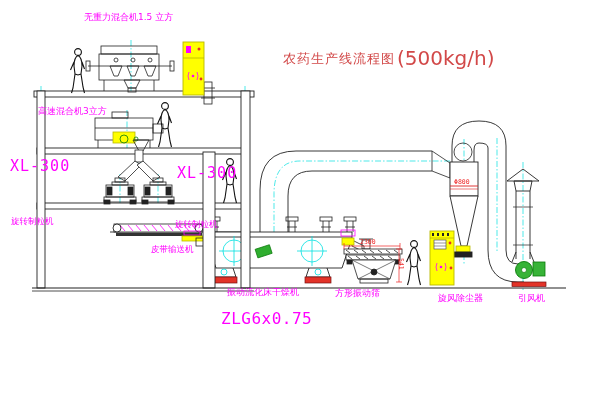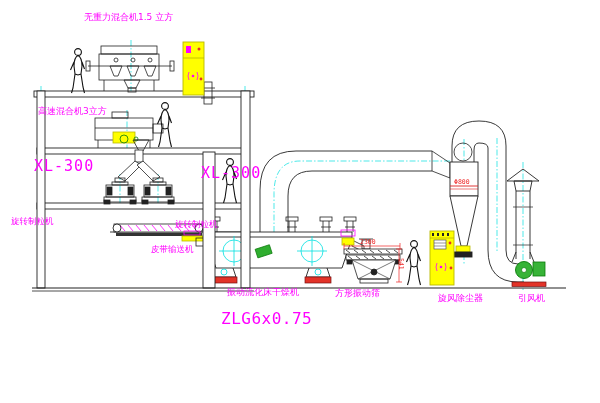--- a/index.html
+++ b/index.html
@@ -3,21 +3,21 @@
 <meta charset="utf-8">
 <style>
   html,body{margin:0;padding:0;background:#ffffff;}
   .stage{position:relative;width:600px;height:403px;background:#ffffff;overflow:hidden;
          font-family:"DejaVu Sans",sans-serif;}
   svg{position:absolute;left:0;top:0;}
   .lbl{position:absolute;color:#ff00ff;white-space:nowrap;line-height:1;
        font-family:"DejaVu Sans",sans-serif;}
   .lbl-sm{font-size:9px;text-align:right;}
   .lbl-xs{font-size:8.5px;margin-top:32px;}
-  .lbl-model{font-size:15px;font-family:"DejaVu Sans Mono",monospace;letter-spacing:1px;margin-left:24px;}
+  .lbl-model{font-size:15px;font-family:"DejaVu Sans Mono",monospace;letter-spacing:1px;}
   .lbl-big{font-size:16px;font-family:"DejaVu Sans Mono",monospace;letter-spacing:0.5px;}
   .dim{position:absolute;color:#ee2222;font-size:6.5px;white-space:nowrap;line-height:1;
        font-family:"DejaVu Sans Mono",monospace;}
   .dim-vert{transform:rotate(90deg);transform-origin:left top;}
   .title-row{position:absolute;left:283px;top:46px;display:flex;align-items:flex-end;color:#d24848;}
   .title-cn{font-size:13px;letter-spacing:1px;padding-bottom:2px;}
   .title-cap{font-size:20px;font-weight:400;font-family:"DejaVu Sans",sans-serif;margin-left:2px;}
 </style>
 </head>
 <body>
@@ -279,20 +279,24 @@
     <line x1="32" y1="288" x2="566" y2="288" stroke-width="1.2"></line>
     <line x1="32" y1="291" x2="254" y2="291" stroke-width="0.8"></line>
   </g>
 
   <use href="#person" x="0" y="0" transform="translate(78,48)"></use>
   <use href="#person" x="0" y="0" transform="translate(165,102)"></use>
   <use href="#person" x="0" y="0" transform="translate(230,158)"></use>
   <use href="#person" x="0" y="0" transform="translate(414,240)"></use>
 </svg>
 
+<div class="title-row">
+  <span class="title-cn">农药生产线流程图</span>
+  <span class="title-cap">(500kg/h)</span>
+</div>
 
 <div class="lbl lbl-sm" style="left:84px;top:13px;">无重力混合机1.5 立方</div>
 <div class="lbl lbl-sm" style="left:38px;top:107px;">高速混合机3立方</div>
 <div class="lbl lbl-model" style="left:10px;top:159px;">XL-300</div>
 <div class="lbl lbl-xs" style="left:11px;top:185px;">旋转制粒机</div>
 <div class="lbl lbl-model" style="left:177px;top:166px;">XL-300</div>
 <div class="lbl lbl-xs" style="left:175px;top:188px;">旋转制粒机</div>
 <div class="lbl lbl-xs" style="left:151px;top:213px;">皮带输送机</div>
 <div class="lbl lbl-sm" style="left:227px;top:288px;">振动流化床干燥机</div>
 <div class="lbl lbl-big" style="left:221px;top:311px;">ZLG6x0.75</div>

